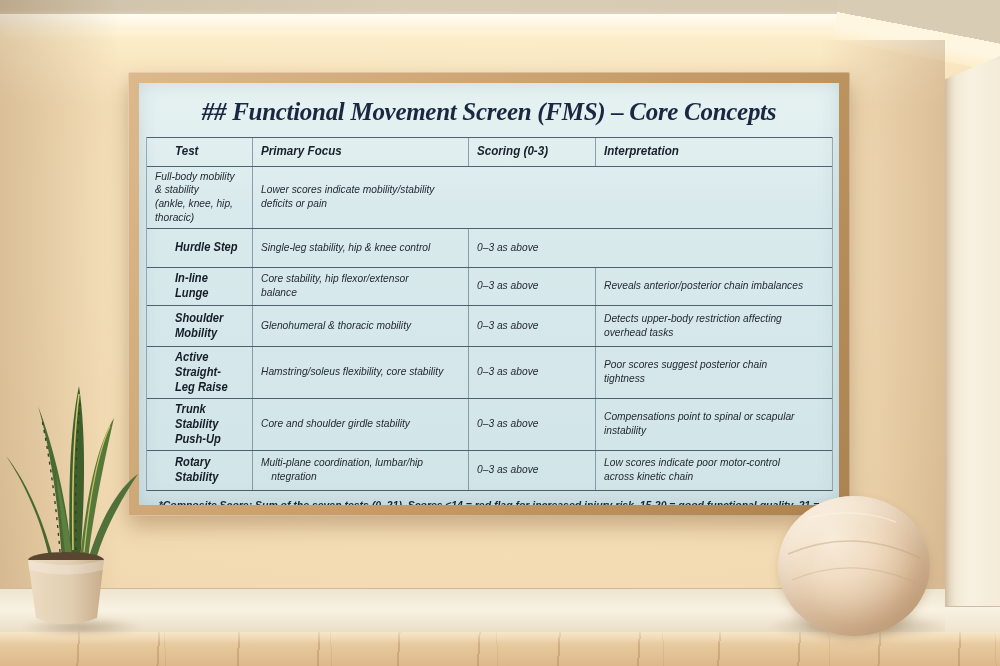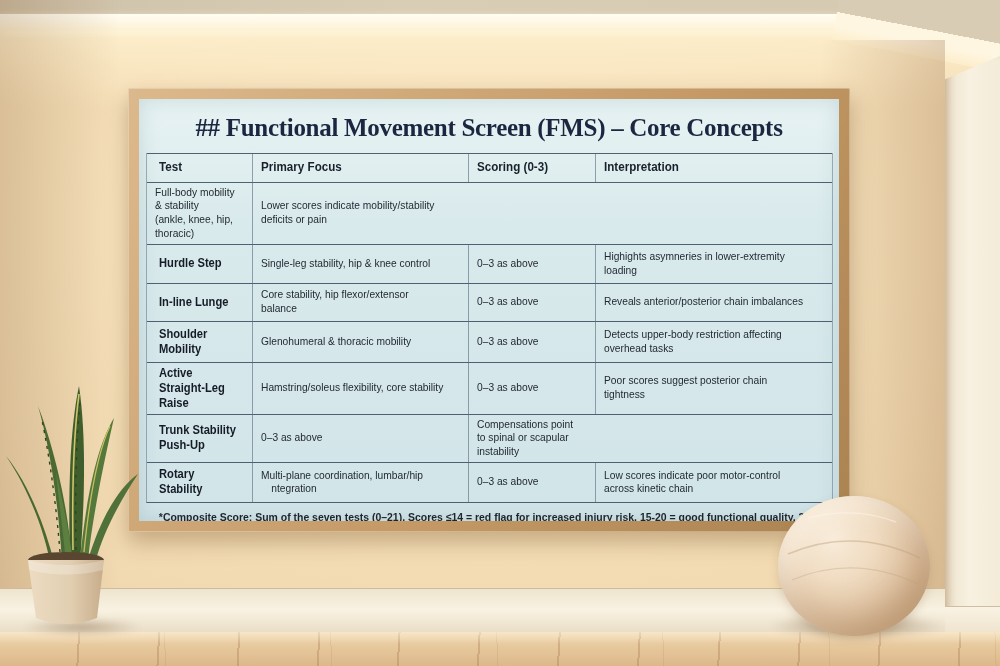--- a/index.html
+++ b/index.html
@@ -37,43 +37,43 @@
   .floor{left:0;top:632px;width:1000px;height:34px;
     background:linear-gradient(180deg,#efd5ac,#dcb88a);}
   .floor-planks{left:0;top:632px;width:1000px;height:34px;opacity:.8;
     background:
       repeating-linear-gradient(93deg, rgba(155,112,66,0) 0 78px, rgba(155,112,66,.38) 78px 80px),
       repeating-linear-gradient(88deg, rgba(175,130,80,0) 0 165px, rgba(175,130,80,.22) 165px 166px);}
   .floor-sheen{left:0;top:632px;width:1000px;height:12px;
     background:linear-gradient(180deg,rgba(255,244,222,.55),rgba(255,244,222,0));}
 
   
-  .board-frame{left:128px;top:88px;width:722px;height:444px;padding:11px;box-sizing:border-box;
+  .board-frame{left:128px;top:72px;width:722px;height:444px;padding:11px;box-sizing:border-box;
     background:linear-gradient(125deg,#dcb98c,#c59a67 55%,#ab8350);
     border-radius:2px;
-    box-shadow:0 10px 22px rgba(125,90,50,.4), inset 0 0 0 1px rgba(255,255,255,.3);}
+    box-shadow:0 10px 22px rgba(125,90,50,.4), inset 0 0 0 1px rgba(255,255,255,.3);font-style:italic;}
   .board-face{width:700px;height:422px;overflow:hidden;
     background:linear-gradient(180deg,#e8f3f3 0%,#d9eaec 30%,#d1e4e8 100%);
     box-shadow:inset 0 0 20px rgba(115,150,160,.28);}
   .board-title{margin:15px 6px 0;text-align:center;white-space:nowrap;
     font-family:"Liberation Serif",serif;font-weight:bold;font-size:25px;line-height:1.1;
     color:#1b2740;letter-spacing:-.3px;}
 
   .tbl{width:685px;margin:11px auto 0;
     border-bottom:1.5px solid rgba(55,72,92,.85);
     border-left:1px solid rgba(85,105,125,.5);
     border-right:1px solid rgba(85,105,125,.5);}
   .trow{display:grid;grid-template-columns:106px 216px 127px 236px;
     border-top:1.5px solid rgba(55,72,92,.85);}
   .cell{display:flex;align-items:center;box-sizing:border-box;overflow:hidden;
     padding:3px 8px;color:#232a33;font-size:11px;line-height:1.25;}
   .cell:not(:last-child){border-right:1px solid rgba(85,105,125,.6);}
   .cnd{display:inline-block;width:108%;transform:scaleX(.93);transform-origin:0 50%;
     white-space:pre-line;}
-  .c-test{font-weight:bold;font-size:12px;color:#151c27;padding-left:12px;}
+  .c-test{font-weight:bold;font-size:12px;color:#151c27;padding-left:28px;}
   .hrow{min-height:28px;}
   .hrow .cell{font-weight:bold;font-size:12.5px;color:#18202c;}
   .r0{min-height:58px}.r1{min-height:38px}.r2{min-height:37px}.r3{min-height:40px}
   .r4{min-height:38px}.r5{min-height:40px}.r6{min-height:39px}
   .footnote{margin-top:7px;text-align:center;color:#1d242e;font-weight:bold;
     font-size:11px;line-height:1.4;}
   .cnd-c{display:inline-block;transform:scaleX(.95);transform-origin:50% 50%;white-space:pre-line;}
 
   
   .plant-shadow{left:22px;top:618px;width:120px;height:18px;border-radius:50%;
@@ -141,24 +141,20 @@
         <div class="trow r1">
           <div class="cell c-test">
               <span class="cnd">Hurdle Step</span>
             </div>
           <div class="cell">
               <span class="cnd">Single-leg stability, hip &amp; knee control</span>
             </div>
           <div class="cell">
               <span class="cnd">0–3 as above</span>
             </div>
-          <div class="cell">
-              <span class="cnd">Highights asymneries in lower-extremity
-loading</span>
-            </div>
         </div>
 
         <div class="trow r2">
           <div class="cell c-test">
               <span class="cnd">In-line Lunge</span>
             </div>
           <div class="cell">
               <span class="cnd">Core stability, hip flexor/extensor balance</span>
             </div>
           <div class="cell">
@@ -199,20 +195,23 @@
             </div>
           <div class="cell">
               <span class="cnd">Poor scores suggest posterior chain tightness</span>
             </div>
         </div>
 
         <div class="trow r5">
           <div class="cell c-test">
               <span class="cnd">Trunk Stability
 Push-Up</span>
+            </div>
+          <div class="cell">
+              <span class="cnd">Core and shoulder girdle stability</span>
             </div>
           <div class="cell">
               <span class="cnd">0–3 as above</span>
             </div>
           <div class="cell">
               <span class="cnd">Compensations point to spinal or scapular
 instability</span>
             </div>
         </div>
 

